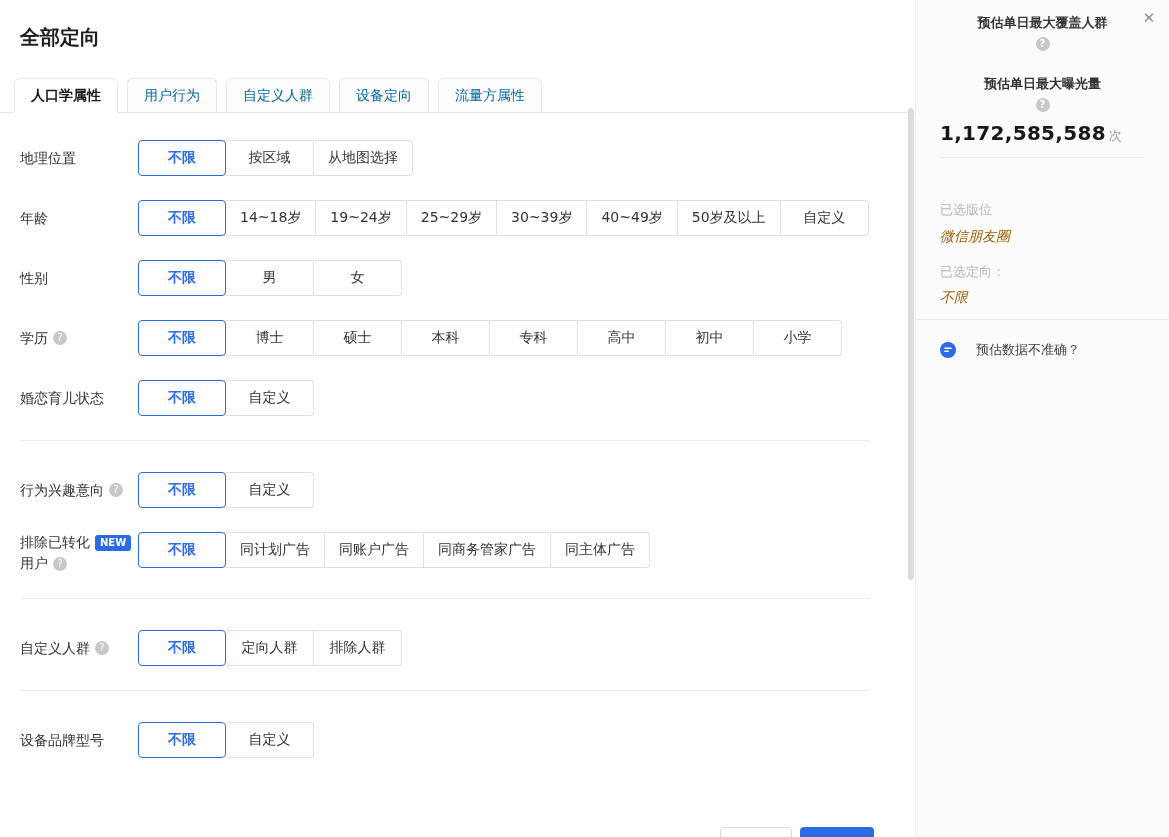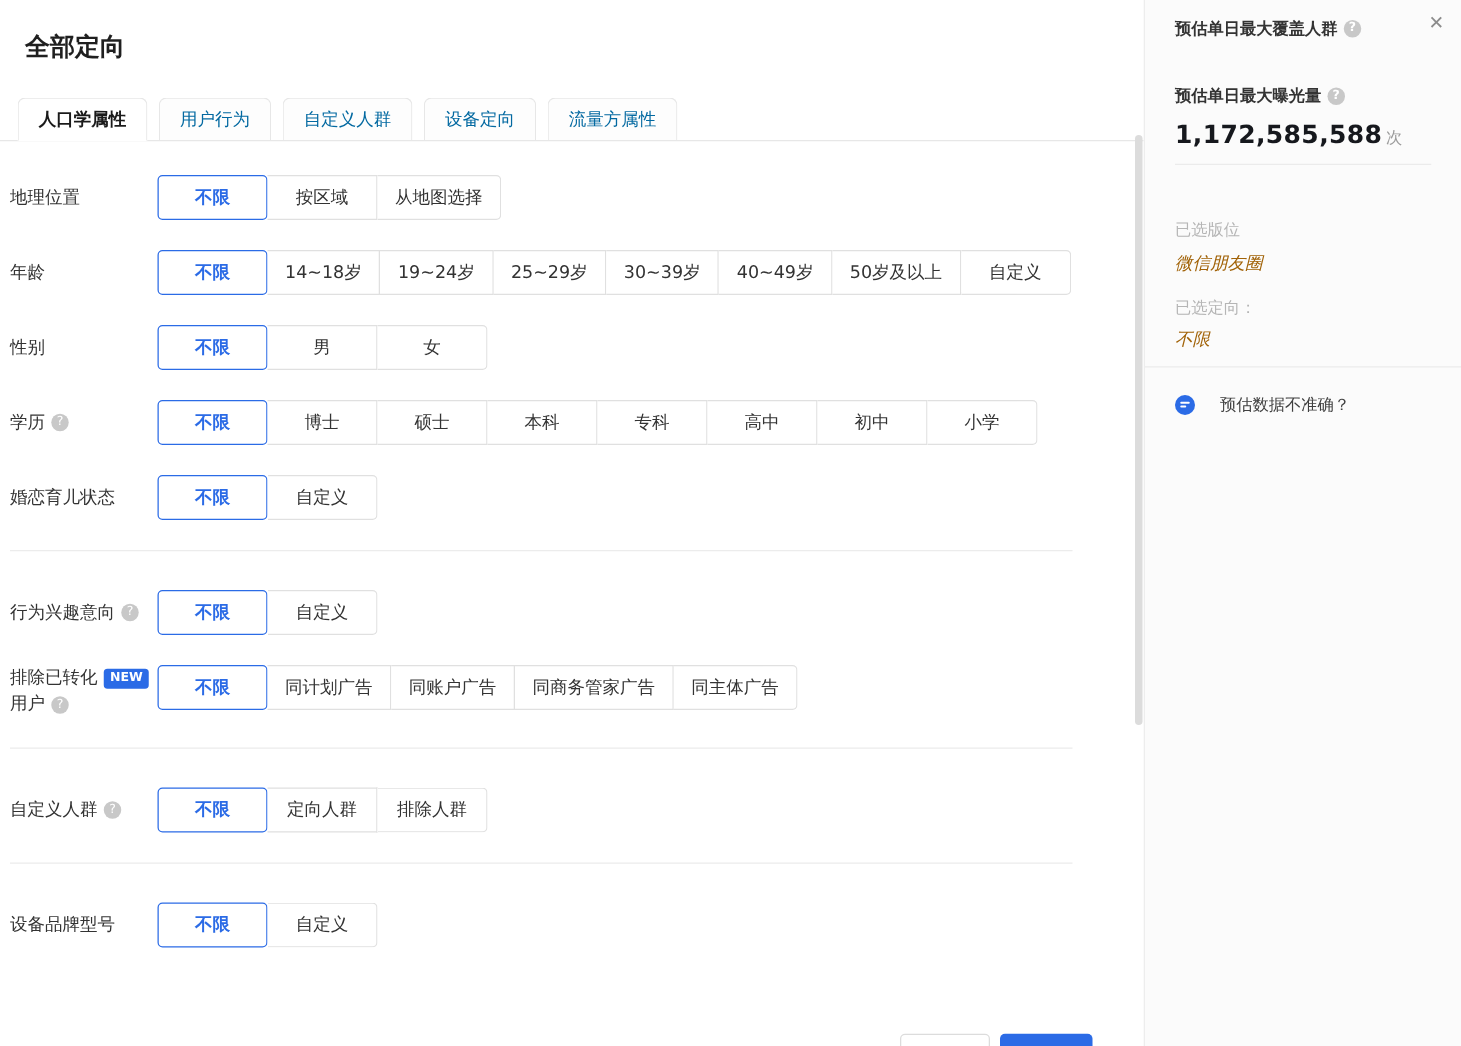--- a/index.html
+++ b/index.html
@@ -11,21 +11,21 @@
   .title { position:absolute; left:20px; top:24px; font-size:20px; font-weight:700; color:#1f1f1f; }
 
   .tabbar { position:absolute; left:0; top:78px; width:915px; height:35px;
     padding-left:14px; border-bottom:1px solid #e7e7e7; display:flex; gap:9px; align-items:flex-end; }
   .tab { height:34px; padding:0 16px; display:inline-flex; align-items:center;
     font-size:14px; color:#0369a1; background:#fdfdfd; border:1px solid #e7e7e7;
     border-bottom:none; border-radius:6px 6px 0 0; cursor:pointer; }
   .tab.active { background:#fff; color:#1a1a1a; font-weight:700; height:35px; margin-bottom:-1px;
     border-bottom:1px solid #fff; }
 
-  .content { position:absolute; left:8px; top:140px; width:880px; }
+  .content { position:absolute; left:20px; top:140px; width:880px; }
   .row { display:flex; margin-bottom:24px; }
   .row-label { width:118px; flex-shrink:0; min-height:36px; display:flex;
     flex-direction:column; justify-content:center; font-size:14px; color:#333; }
   .label-line { display:flex; align-items:center; gap:5px; line-height:21px; }
   .section-divider { height:1px; width:850px; background:#ececec; margin:8px 0 31px 0; }
 
   .btn-group { display:inline-flex; }
   .opt { min-width:88px; height:36px; padding:0 14px; display:inline-flex; align-items:center;
     justify-content:center; font-size:14px; color:#333; background:#fff;
     border:1px solid #e0e0e0; border-left:none; cursor:pointer;
@@ -45,22 +45,22 @@
   .footer-btn { position:absolute; height:36px; border-radius:4px; cursor:pointer; }
   .footer-btn.cancel { left:720px; top:827px; width:72px; background:#fff; border:1px solid #dcdcdc; }
   .footer-btn.confirm { left:800px; top:827px; width:74px; background:#2b6be6; border:none; }
 
   
   .sidebar { position:absolute; left:915px; top:0; width:254px; height:837px;
     background:#fbfbfb; border-left:1px solid #ededed; padding:14px 24px 0 24px; }
   .close-icon { position:absolute; top:8px; right:10px; width:20px; height:20px;
     font-size:15px; line-height:20px; text-align:center; color:#8c8c8c; cursor:pointer; }
   .metric { margin-top:0; }
-  .metric + .metric { margin-top:36px; }
-  .metric-label { display:flex; align-items:center; gap:5px; font-size:13px; font-weight:700; color:#333; }
+  .metric + .metric { margin-top:24px; }
+  .metric-label { display:flex; align-items:center; gap:5px; font-size:13px; font-weight:700; color:#333;flex-direction:column; }
   .metric-value { margin-top:9px; font-size:20px; font-weight:600; color:#16181d; letter-spacing:.3px; }
   .metric-unit { font-size:13px; color:#9c9c9c; font-weight:400; margin-left:3px; }
   .sb-divider { height:1px; background:#ebebeb; margin-top:12px; }
   .sb-divider.full { margin-left:-24px; margin-right:-24px; }
   .sb-label { margin-top:43px; font-size:13px; color:#b5b5b5; }
   .sb-value { margin-top:9px; font-size:14px; color:#a16207;font-style:italic; }
   .sb-value.tight { margin-top:8px; }
   .feedback { margin-top:21px; display:flex; align-items:center; gap:20px;
     font-size:13px; color:#404040; cursor:pointer; }
 </style>

